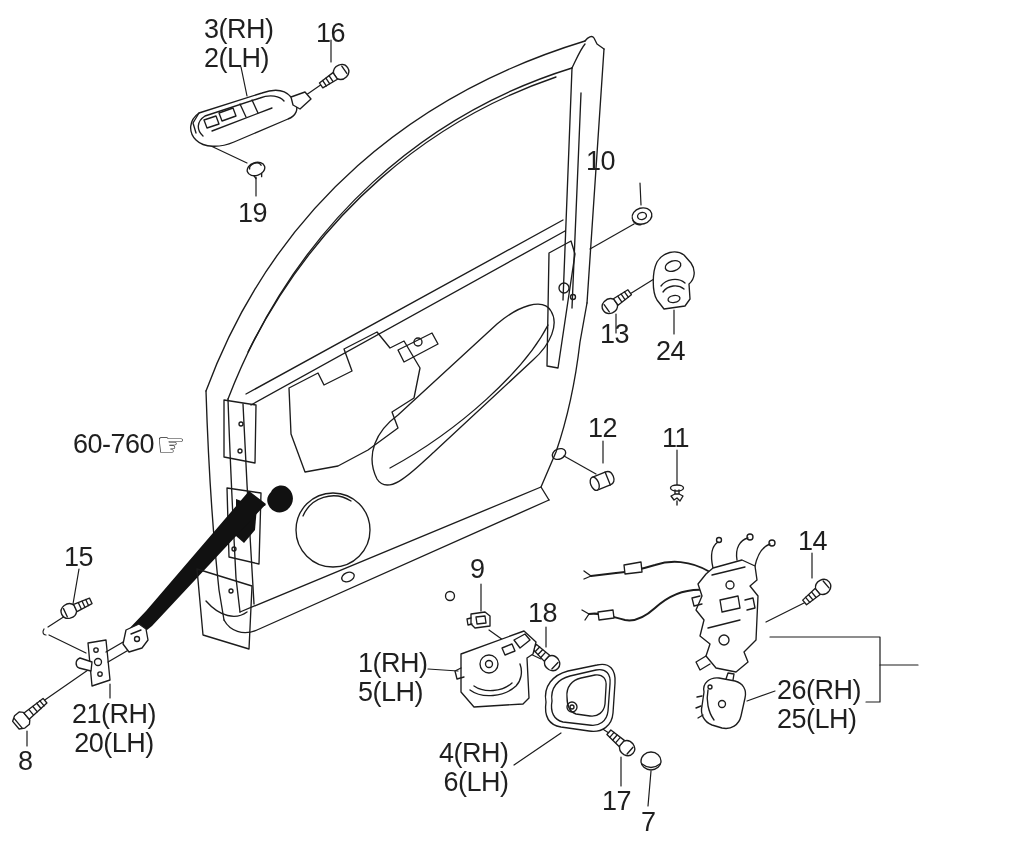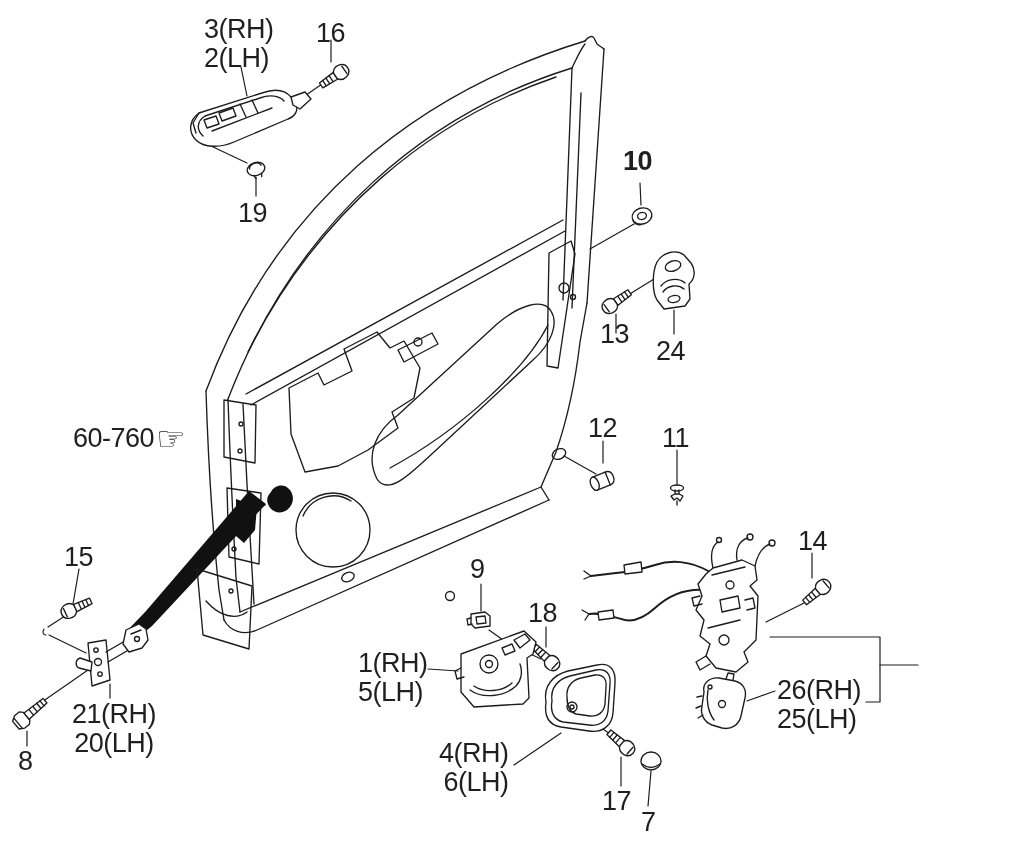--- a/index.html
+++ b/index.html
@@ -7,21 +7,21 @@
     position:relative;width:920px;height:848px;background:#ffffff;
     font-family:"Liberation Sans",sans-serif;overflow:hidden;
   }
   #stage svg{position:absolute;left:0;top:0;}
   .lbl{
     position:absolute;color:#1f1f1f;font-size:27px;line-height:29px;
     letter-spacing:-0.5px;white-space:nowrap;user-select:none;
   }
   .lbl span{display:block;}
   .ref{position:absolute;display:flex;align-items:center;color:#1f1f1f;
-    font-size:27px;letter-spacing:-0.5px;white-space:nowrap;}
+    font-size:27px;letter-spacing:-0.5px;white-space:nowrap;margin-top:6px;}
   .hand{
     font-family:"DejaVu Sans","Liberation Sans",sans-serif;
     font-size:33px;line-height:28px;margin-left:2px;color:#1f1f1f;
   }
 </style>
 </head>
 <body>
 
 <div id="stage">
 
@@ -268,21 +268,21 @@
   <div class="lbl" style="left:204px;top:15px;">
     <span>3(RH)</span>
     <span>2(LH)</span>
   </div>
   <div class="lbl" style="left:316px;top:11px;margin-top:8px;">
     <span>16</span>
   </div>
   <div class="lbl" style="left:238px;top:199px;">
     <span>19</span>
   </div>
-  <div class="lbl" style="left:623px;top:147px;font-weight:bold;">
+  <div class="lbl" style="left:586px;top:147px;">
     <span>10</span>
   </div>
   <div class="lbl" style="left:600px;top:320px;">
     <span>13</span>
   </div>
   <div class="lbl" style="left:656px;top:337px;">
     <span>24</span>
   </div>
   <div class="ref" style="left:73px;top:423px;">
     <span>60-760</span>

